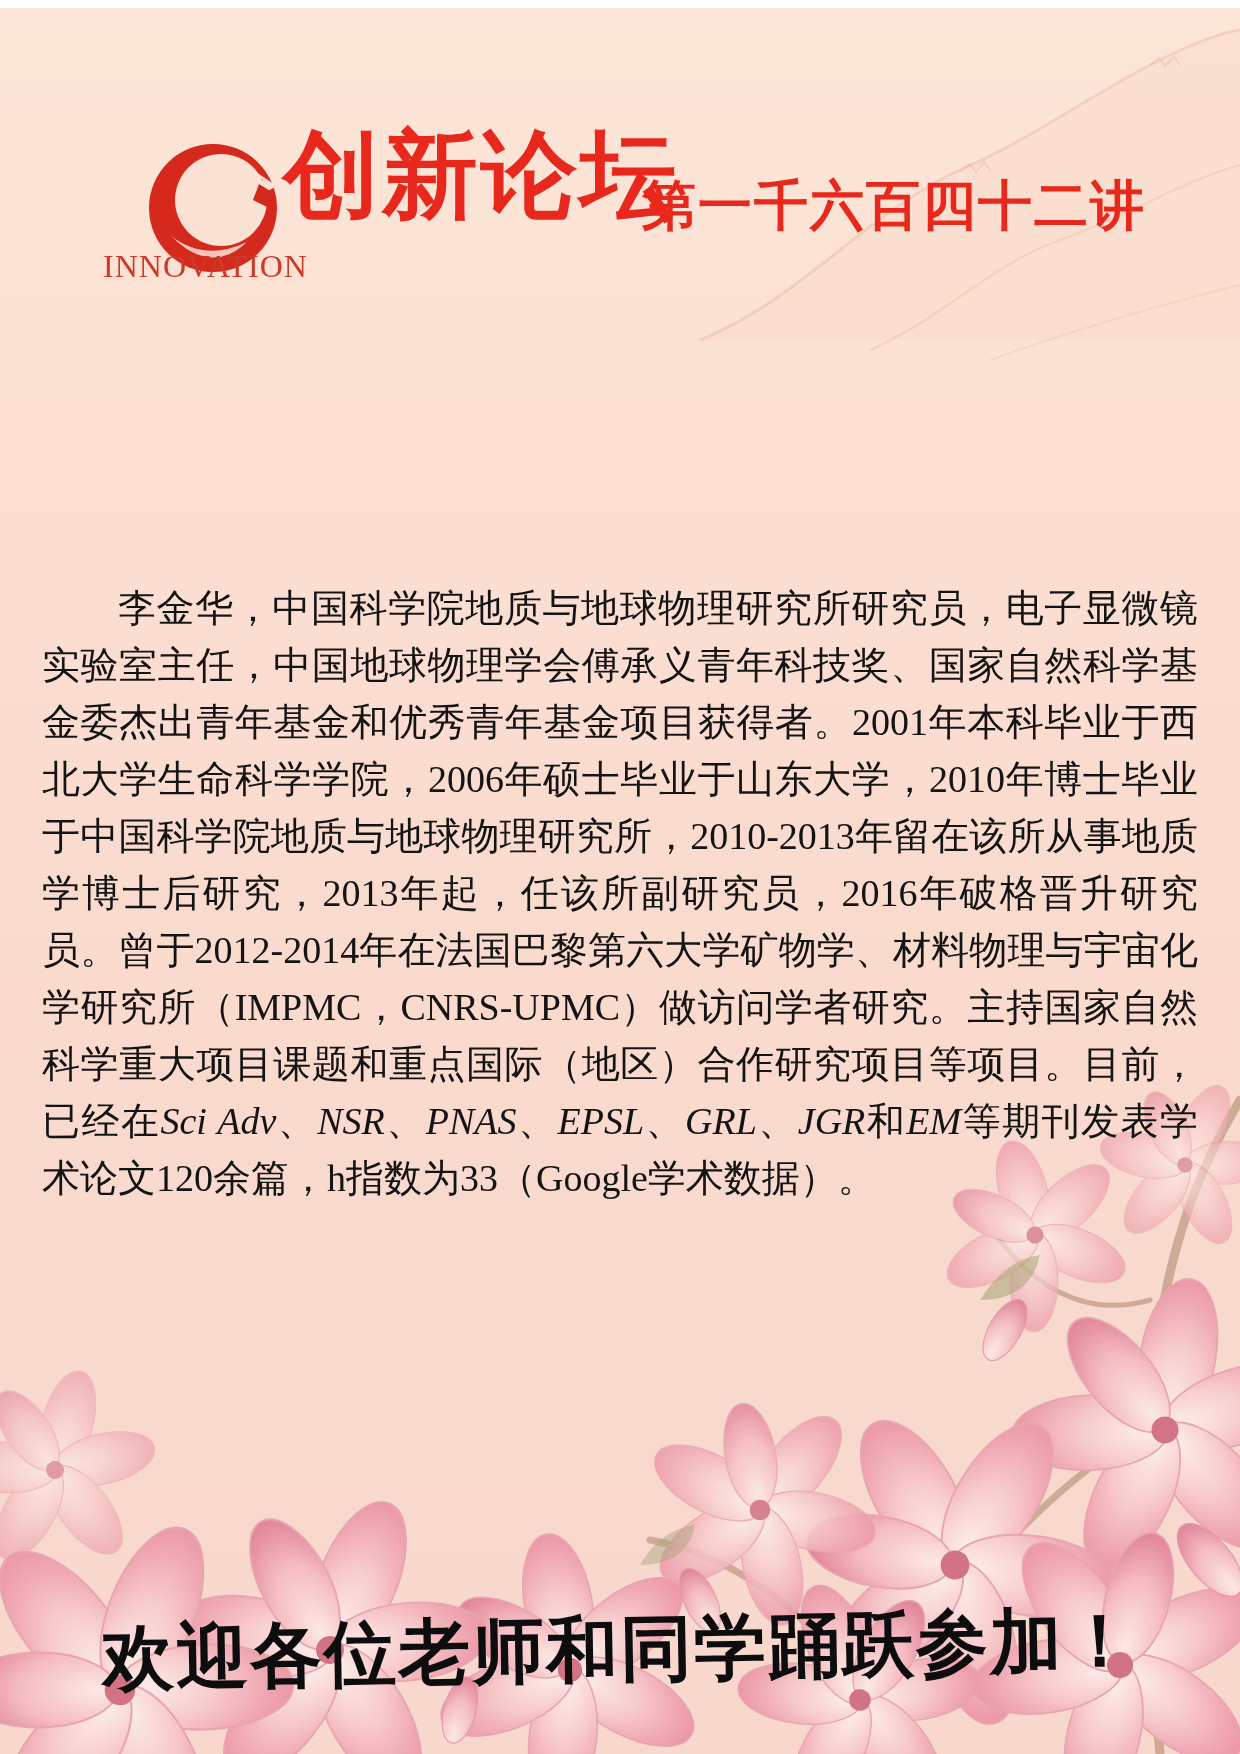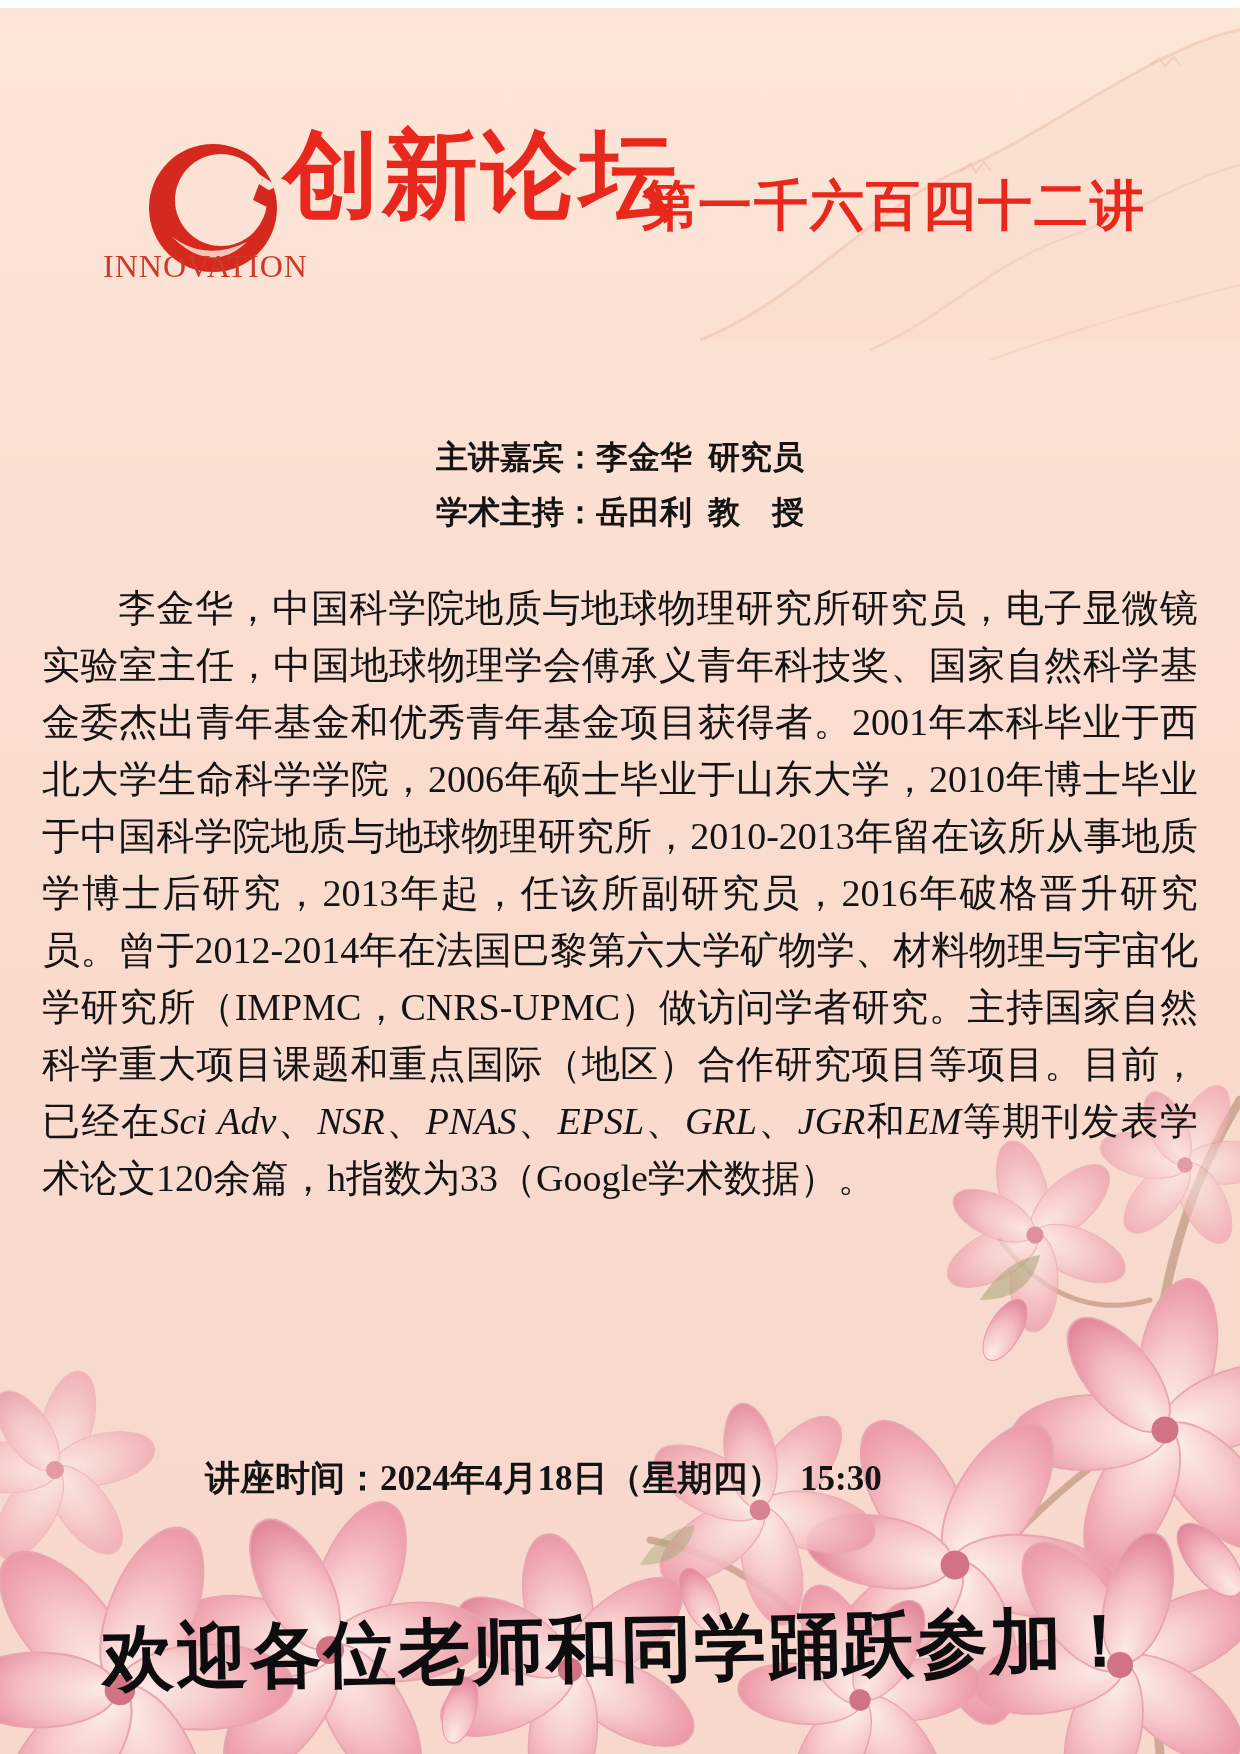--- a/index.html
+++ b/index.html
@@ -160,26 +160,23 @@
         <path d="M118,30 L142,46 L120,58 L128,40 Z" fill="#fbe2d4"></path>
         <path d="M124,44 l16,10 -6,14 -16,-8 Z" fill="#d5291e"></path>
         <path d="M36,96 q34,26 76,6 q-36,34 -76,-6 Z" fill="#fbe2d4" opacity="0.85"></path>
       </svg>
       <div class="logo-word">INNOVATION</div>
       <div class="forum-title">创新论坛</div>
       <div class="lecture-no">第一千六百四十二讲</div>
     </header>
 
 
-    <div class="speaker-guest">主讲嘉宾：李金华  研究员</div>
-    <div class="speaker-host">学术主持：岳田利  教　授</div>
 
     <p class="bio"><span>李金华，中国科学院地质与地球物理研究所研究员，电子显微镜实验室主任，中国地球物理学会傅承义青年科技奖、国家自然科学基金委杰出青年基金和优秀青年基金项目获得者。2001年本科毕业于西北大学生命科学学院，2006年硕士毕业于山东大学，2010年博士毕业于中国科学院地质与地球物理研究所，2010-2013年留在该所从事地质学博士后研究，2013年起，任该所副研究员，2016年破格晋升研究员。曾于2012-2014年在法国巴黎第六大学矿物学、材料物理与宇宙化学研究所（IMPMC，CNRS-UPMC）做访问学者研究。主持国家自然科学重大项目课题和重点国际（地区）合作研究项目等项目。目前，已经在</span><span class="italic">Sci Adv</span><span>、</span><span class="italic">NSR</span><span>、</span><span class="italic">PNAS</span><span>、</span><span class="italic">EPSL</span><span>、</span><span class="italic">GRL</span><span>、</span><span class="italic">JGR</span><span>和</span><span class="italic">EM</span><span>等期刊发表学术论文120余篇，h指数为33（Google学术数据）。</span></p>
 
     <div class="details">
-      <div>讲座时间：2024年4月18日（星期四）  15:30</div>
       
       
     </div>
 
     <div class="footer-call">欢迎各位老师和同学踊跃参加！</div>
   </div>
 </div>
 
 </body></html>

